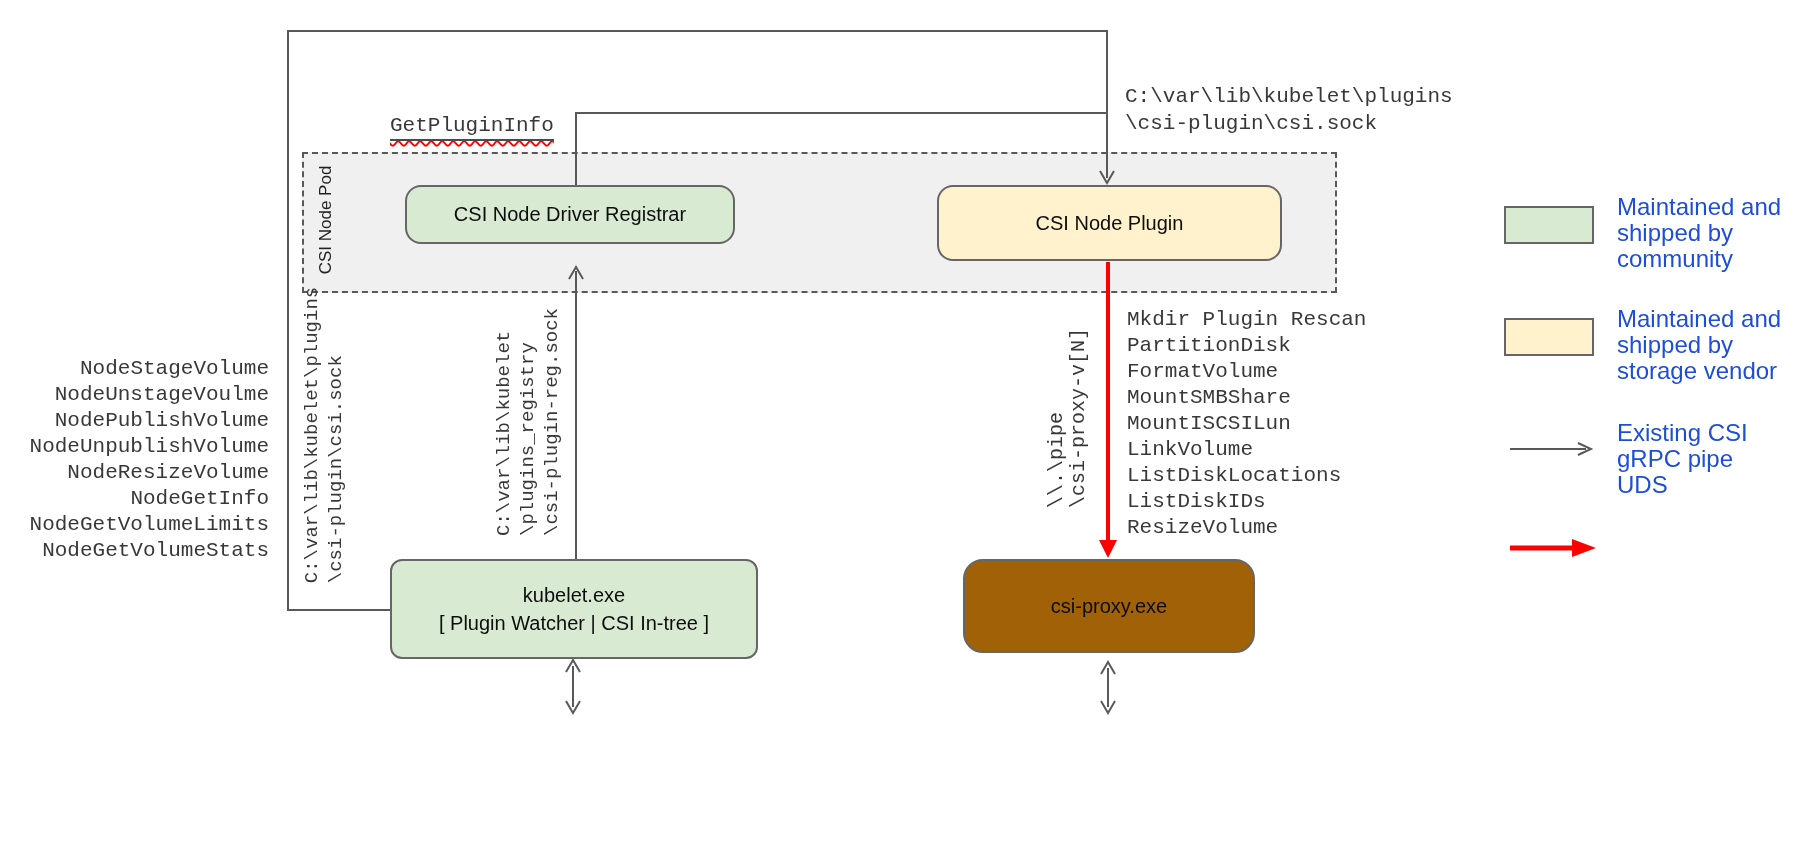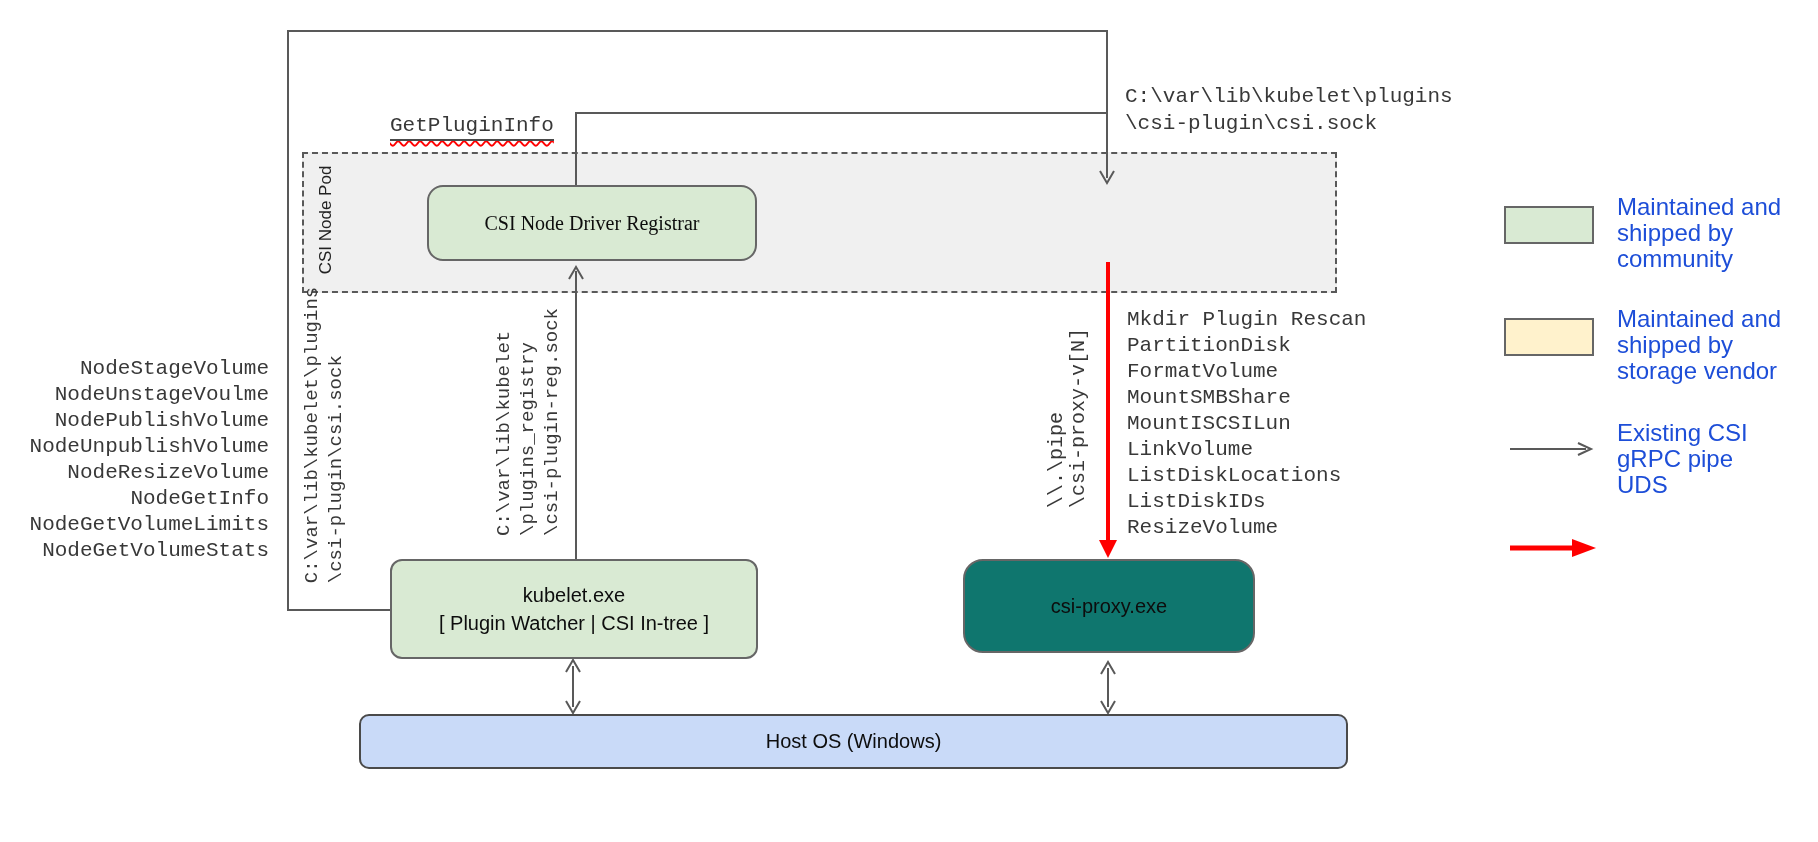--- a/index.html
+++ b/index.html
@@ -58,37 +58,37 @@
       <line class="wire" x1="1108" y1="668" x2="1108" y2="707"></line>
       <polyline class="wire" points="1101,674 1108,662 1115,674"></polyline>
       <polyline class="wire" points="1101,701 1108,713 1115,701"></polyline>
     </g>
   </svg>
 
   <div class="vtext" style="left:276px;top:170px;width:100px;height:100px;">
     <span class="sans" style="font-size:17px;color:#222;">CSI Node Pod</span>
   </div>
 
-  <div class="box round" style="left:427px;top:185px;width:330px;height:76px;background:#d9ead3;font-family:Liberation Serif, serif;">
+  <div class="box round" style="left:405px;top:185px;width:330px;height:59px;background:#d9ead3;">
     <span>CSI Node Driver Registrar</span>
   </div>
 
+  <div class="box round" style="left:937px;top:185px;width:345px;height:76px;background:#fff2cc;">
+    <span>CSI Node Plugin</span>
+  </div>
 
   <div class="box" style="left:390px;top:559px;width:368px;height:100px;background:#d9ead3;border-radius:12px;">
     <span style="white-space:pre;line-height:28px;">kubelet.exe
 [ Plugin Watcher | CSI In-tree ]</span>
   </div>
 
-  <div class="box" style="left:963px;top:559px;width:292px;height:94px;background:#0f766e;border-radius:20px;">
+  <div class="box" style="left:963px;top:559px;width:292px;height:94px;background:#a16207;border-radius:20px;">
     <span>csi-proxy.exe</span>
   </div>
 
-  <div class="box" style="left:359px;top:714px;width:989px;height:55px;background:#c9daf8;border-color:#4a4a4a;border-radius:10px;">
-    <span>Host OS (Windows)</span>
-  </div>
 
   <div class="abs" style="left:390px;top:113px;">
     <span class="mono gpi">GetPluginInfo</span>
   </div>
 
   <div class="abs mono" style="left:19px;top:332px;width:250px;text-align:right;margin-top:24px;">NodeStageVolume
 NodeUnstageVoulme
 NodePublishVolume
 NodeUnpublishVolume
 NodeResizeVolume

